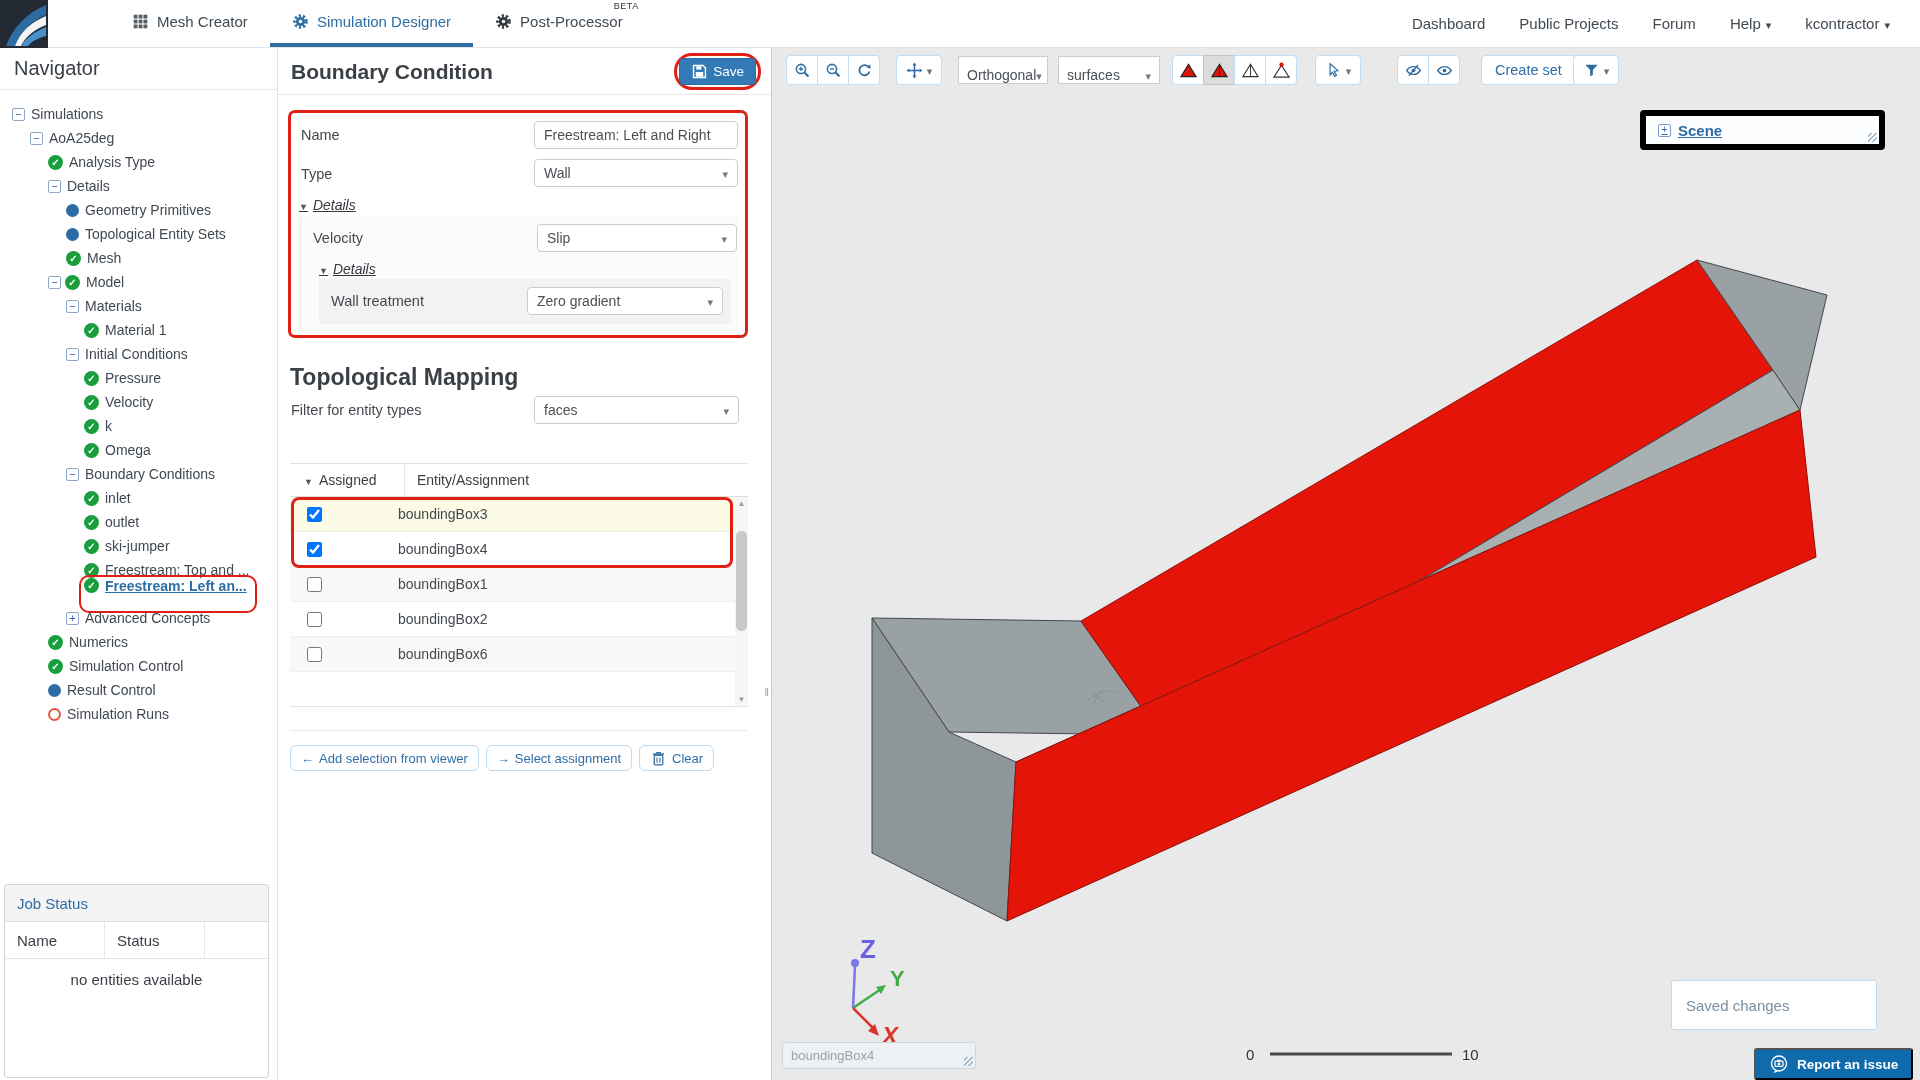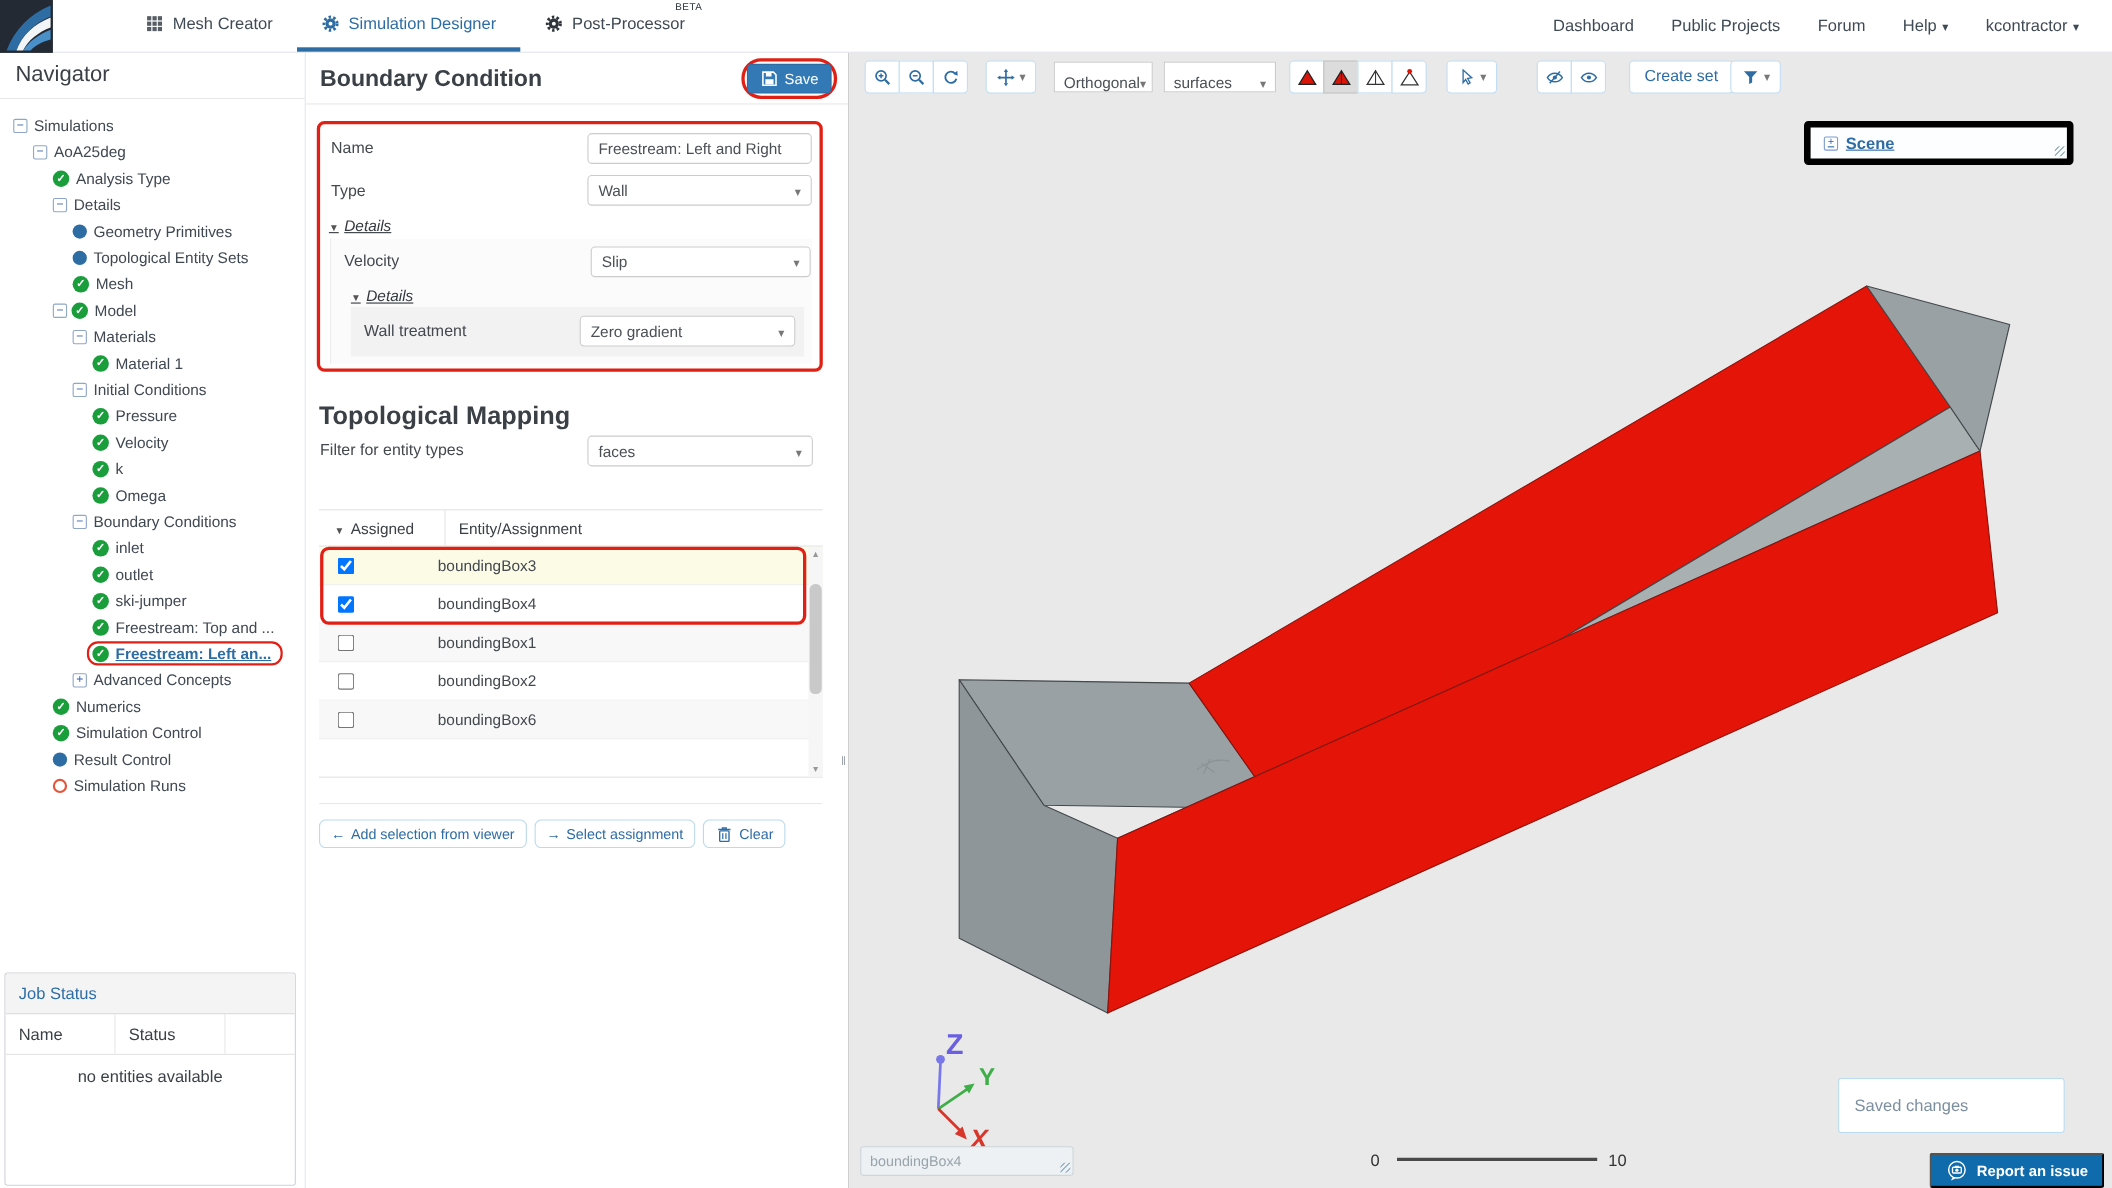--- a/index.html
+++ b/index.html
@@ -36,22 +36,22 @@
   .tic.check { width:15px; height:15px; border-radius:50%; background:#1a9e3c; color:#fff;
     display:inline-flex; align-items:center; justify-content:center; }
   .tic.check::before { content:"✓"; font-size:10px; font-weight:bold; }
   .tic.dot { width:13px; height:13px; border-radius:50%; background:#2d6da3; }
   .tic.ring { width:13px; height:13px; border-radius:50%; border:2px solid #e4573d; background:#fff; }
   .tic.exp { width:13px; height:13px; border:1px solid #8fa6c6; border-radius:2px; background:#fff;
     color:#3a5fae; display:inline-flex; align-items:center; justify-content:center; font-size:11px; }
   .exp.minus::before { content:"−"; margin-top:-1px; }
   .exp.plus::before { content:"+"; margin-top:-1px; }
   .exp + .tic { margin-left:4px; }
-  .selring { display:inline-flex; align-items:center; border:2px solid #e02015; border-radius:10px;
-    padding:1px 8px 1px 3px; margin-left:-5px; }
+  .selring { display:inline-flex; align-items:flex-start; border:2px solid #e02015; border-radius:10px;
+    padding:1px 8px 17px 3px; margin-left:-5px; }
 
   
   .jobstatus { position:absolute; left:4px; right:8px; top:836px; height:194px;
     border:1px solid #cfd4d8; border-radius:3px; background:#fff; overflow:hidden; }
   .js-header { height:37px; background:#f4f4f4; border-bottom:1px solid #ddd; display:flex;
     align-items:center; padding-left:12px; color:#2e6da4; font-size:15px; }
   .js-cols { height:37px; display:flex; border-bottom:1px solid #e4e4e4; font-size:15px; color:#3a4046; }
   .js-col { display:flex; align-items:center; padding-left:12px; border-right:1px solid #e8e8e8; }
   .js-col.c1{width:100px}.js-col.c2{width:100px}.js-col.c3{flex:1;border-right:none}
   .js-empty { text-align:center; margin-top:12px; font-size:15px; color:#3a4046; }

